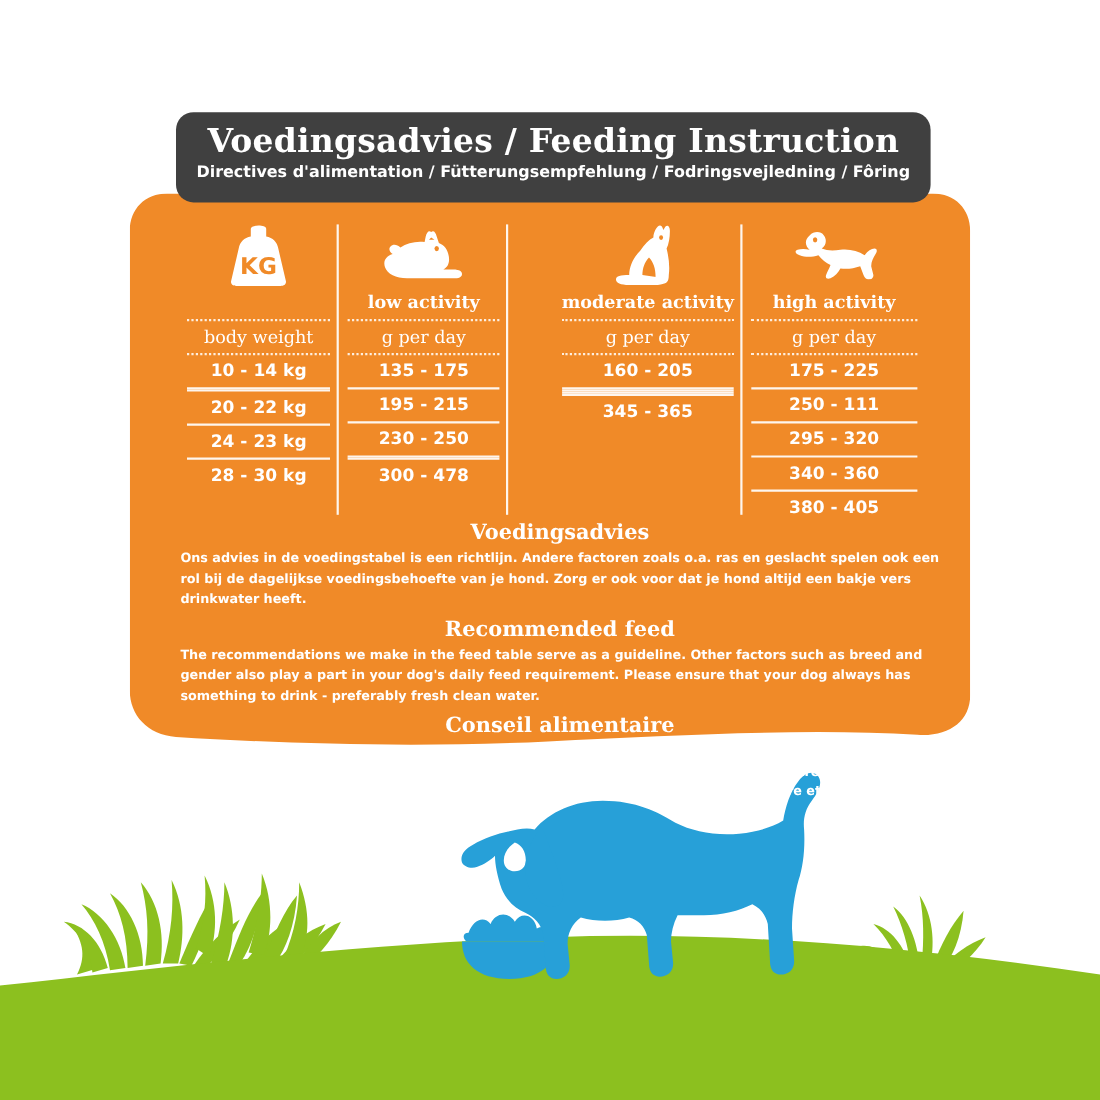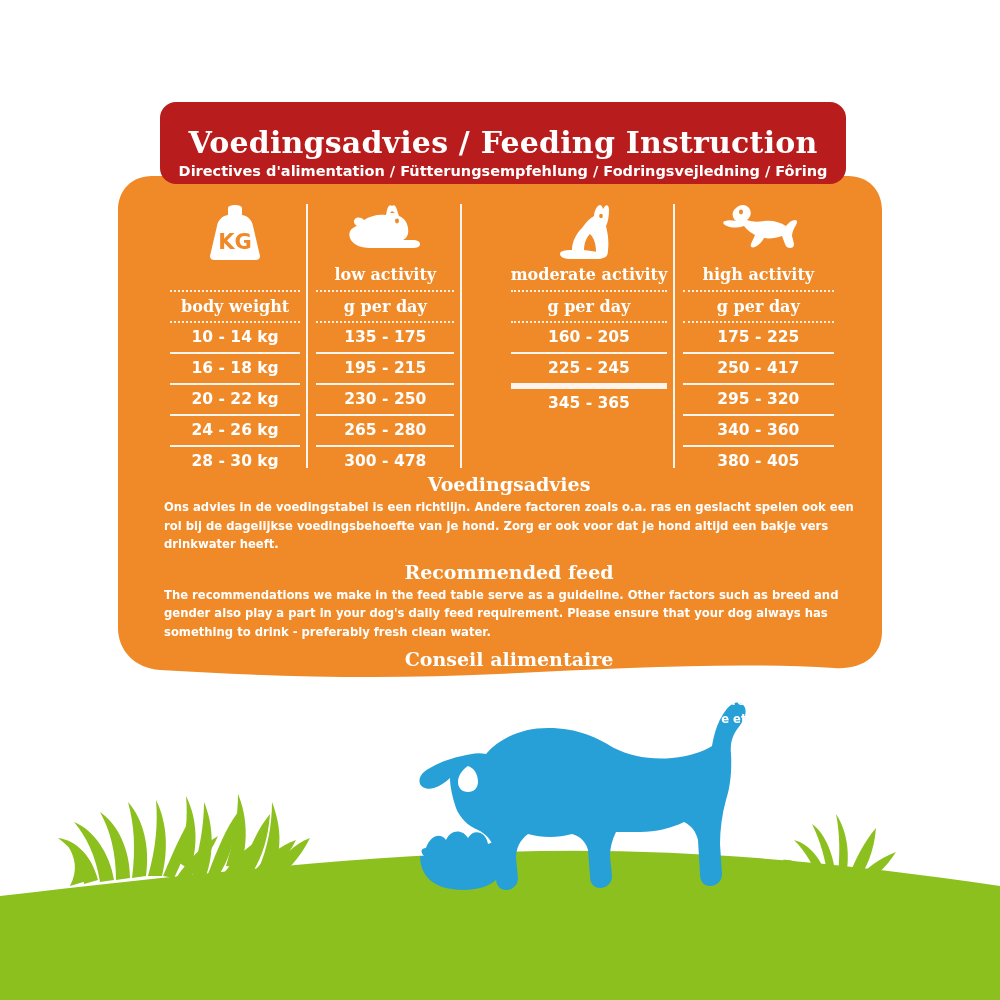--- a/index.html
+++ b/index.html
@@ -36,26 +36,26 @@
     position: absolute;
     left: 0; top: 0;
     width: 764px; height: 520px;
   }
 
   
   #header-tab {
     position: absolute;
     left: 160px; top: 102px;
     width: 686px; height: 82px;
-    background: #b91c1c;
+    background: #404040;
     border-radius: 16px;
     z-index: 3;
     text-align: center;
     box-sizing: border-box;
-    padding-top: 23px;
+    padding-top: 9px;
   }
   #header-title {
     color: #ffffff;
     font-family: "DejaVu Serif", serif;
     font-weight: bold;
     font-size: 30px;
     letter-spacing: 0.2px;
     line-height: 36px;
     white-space: nowrap;
   }
@@ -89,21 +89,21 @@
     top: 0;
     right: 0;
     width: 2px;
     height: 264px;
     background: rgba(255,255,255,0.92);
   }
 
   .icon-cell {
     height: 56px;
     display: flex;
-    align-items: flex-start;
+    align-items: center;
     justify-content: center;
     padding-bottom: 2px;
   }
   .icon-cell svg { display: block; }
 
   .col-head {
     height: 28px;
     color: #ffffff;
     font-family: "DejaVu Serif", serif;
     font-weight: bold;
@@ -122,21 +122,21 @@
   .sep-solid {
     height: 0;
     border-top: 2px solid rgba(255,255,255,0.92);
     margin: 0 8px 0 8px;
   }
 
   .unit-row {
     height: 29px;
     color: #ffffff;
     font-family: "DejaVu Serif", serif;
-    font-weight: bold;
+    font-weight: normal;
     font-size: 16px;
     text-align: center;
     line-height: 29px;
     white-space: nowrap;
   }
   .data-row {
     height: 29px;
     color: #ffffff;
     font-family: "DejaVu Sans", sans-serif;
     font-weight: bold;
@@ -263,25 +263,24 @@
                                      M24 7 L30 7 L30 11 L24 11 Z"></path>
             <text x="27" y="45" fill="#F08A28" font-family="DejaVu Sans, sans-serif" font-weight="bold" font-size="21" text-anchor="middle">KG</text>
           </svg>
         </div>
         <div class="col-head blank"></div>
         <div class="sep-dot"></div>
         <div class="unit-row">body weight</div>
         <div class="sep-dot"></div>
         <div class="data-row">10 - 14 kg</div>
         <div class="sep-solid"></div>
-        <div class="data-row">16 - 18 kg</div>
         <div class="sep-solid"></div>
         <div class="data-row">20 - 22 kg</div>
         <div class="sep-solid"></div>
-        <div class="data-row">24 - 26 kg</div>
+        <div class="data-row">24 - 23 kg</div>
         <div class="sep-solid"></div>
         <div class="data-row">28 - 30 kg</div>
       </div>
 
       <div class="col c1">
         <div class="col-divider"></div>
         <div class="icon-cell">
           <svg width="74" height="46" viewBox="0 0 74 46">
             <path fill="#ffffff" d="M44 2 C 46 0 48 2 49 6 L51 12 C 56 14 59 18 60 24
                                      C 61 30 59 34 55 36 L64 36 C 70 36 72 38 72 40
@@ -295,21 +294,20 @@
         <div class="col-head">low activity</div>
         <div class="sep-dot"></div>
         <div class="unit-row">g per day</div>
         <div class="sep-dot"></div>
         <div class="data-row">135 - 175</div>
         <div class="sep-solid"></div>
         <div class="data-row">195 - 215</div>
         <div class="sep-solid"></div>
         <div class="data-row">230 - 250</div>
         <div class="sep-solid"></div>
-        <div class="data-row">265 - 280</div>
         <div class="sep-solid"></div>
         <div class="data-row">300 - 478</div>
       </div>
 
       <div class="col c2">
         <div class="col-divider"></div>
         <div class="icon-cell">
           <svg width="62" height="56" viewBox="0 0 62 56">
             <path fill="#ffffff" d="M40 2 C 42 0 44 1 45 5 L47 2 C 49 0 51 2 51 6
                                      C 51 12 50 18 48 22 C 50 30 51 38 50 46
@@ -321,21 +319,20 @@
                                      C 36 8 38 4 40 2 Z"></path>
             <ellipse cx="43" cy="12" rx="1.8" ry="2.2" fill="#F08A28"></ellipse>
           </svg>
         </div>
         <div class="col-head">moderate activity</div>
         <div class="sep-dot"></div>
         <div class="unit-row">g per day</div>
         <div class="sep-dot"></div>
         <div class="data-row">160 - 205</div>
         <div class="sep-solid"></div>
-        <div class="data-row">225 - 245</div>
         <div class="sep-solid"></div>
         <div class="sep-solid"></div>
         <div class="sep-solid"></div>
         <div class="data-row">345 - 365</div>
       </div>
 
       <div class="col c3">
         <div class="icon-cell">
           <svg width="80" height="44" viewBox="0 0 80 44">
             <path fill="#ffffff" d="M18 4 C 22 0 28 0 31 4 C 34 8 33 13 29 16
@@ -349,21 +346,21 @@
                                      C 10 16 14 16 18 17 C 14 14 13 8 18 4 Z"></path>
             <ellipse cx="23" cy="8" rx="2" ry="2.4" fill="#F08A28"></ellipse>
           </svg>
         </div>
         <div class="col-head">high activity</div>
         <div class="sep-dot"></div>
         <div class="unit-row">g per day</div>
         <div class="sep-dot"></div>
         <div class="data-row">175 - 225</div>
         <div class="sep-solid"></div>
-        <div class="data-row">250 - 417</div>
+        <div class="data-row">250 - 111</div>
         <div class="sep-solid"></div>
         <div class="data-row">295 - 320</div>
         <div class="sep-solid"></div>
         <div class="data-row">340 - 360</div>
         <div class="sep-solid"></div>
         <div class="data-row">380 - 405</div>
       </div>
 
     </div>
 

